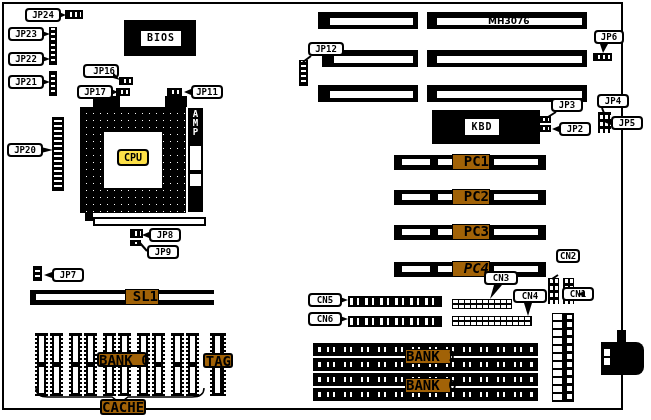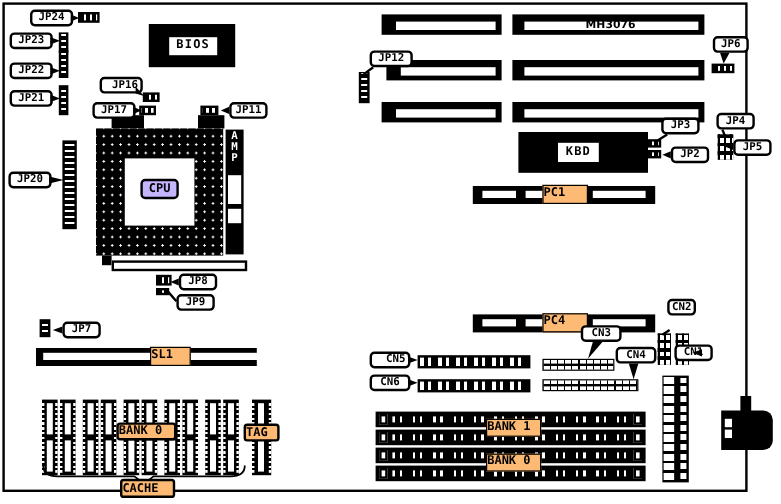--- a/index.html
+++ b/index.html
@@ -28,33 +28,33 @@
     background-size:calc(100% - 4px) calc(100% - 2px); background-position:2px 1px; background-repeat:no-repeat; }
   
   .pblock { position:absolute; background-color:#000;
     background-image:repeating-linear-gradient(0deg,transparent 0 4px,#000 4px 7px),
       repeating-linear-gradient(90deg,#000 0 2px,#fff 2px 5px);
   }
 
   
   .slot { position:absolute; background:#000; }
   .stripe { position:absolute; background:#fff; }
-  .slotlabel { position:absolute; background:#fdba74; border:1px solid #000;
-    font-size:10px; font-weight:bold; line-height:12px; text-align:left; z-index:4; white-space:nowrap; }
+  .slotlabel { position:absolute; background:#a16207; border:1px solid #000;
+    font-size:14px; font-weight:bold; line-height:12px; text-align:right; z-index:4; white-space:nowrap; }
 
   
   .chip { position:absolute; background:#000; }
   .chipwin { position:absolute; background:#fff; font-size:10px; font-weight:bold;
     line-height:14px; text-align:center; letter-spacing:1px; }
 
   
   .socket { position:absolute; background-color:#000;
     background-image:radial-gradient(#fff 0.8px, transparent 1px); background-size:7px 7px; background-position:3px 3px; }
   .cpuinner { position:absolute; background:#fff; }
-  .cpulabel { position:absolute; background:#c4b5fd; border:2px solid #000; border-radius:4px;
+  .cpulabel { position:absolute; background:#fde047; border:2px solid #000; border-radius:4px;
     font-size:10px; font-weight:bold; line-height:13px; text-align:center; }
   .amp { position:absolute; background:#000; }
   .amptext { position:absolute; left:0; top:2px; width:100%; text-align:center; color:#fff;
     font-size:9px; font-weight:bold; line-height:9px; white-space:pre-line; }
 
   
   .simm { position:absolute; background:#000; }
   .simm .ticks { position:absolute; left:14px; right:14px; top:4px; height:5px;
     background:repeating-linear-gradient(90deg,#fff 0 2px,transparent 2px 6px,#fff 6px 8px,transparent 8px 17px); }
   .simm .capL, .simm .capR { position:absolute; top:2px; width:7px; height:9px; background:#fff; border:2px solid #000; }
@@ -175,40 +175,52 @@
   <div class="jl" style="left:597px;top:94px;width:32px;">JP4</div>
   <div class="pblock" style="left:598px;top:112px;width:13px;height:21px;"></div>
   <div class="jl" style="left:611px;top:116px;width:32px;">JP5</div>
 
   <div class="slot" style="left:394px;top:155px;width:152px;height:15px;">
     <div class="stripe" style="left:8px;top:4px;width:28px;height:6px;"></div>
     <div class="stripe" style="left:44px;top:4px;width:20px;height:6px;"></div>
     <div class="stripe" style="left:100px;top:4px;width:44px;height:6px;"></div>
     <div class="slotlabel" style="left:58px;top:-1px;width:38px;height:16px;">PC1</div>
   </div>
-  <div class="slot" style="left:394px;top:262px;width:152px;height:15px;">
+  <div class="slot" style="left:394px;top:190px;width:152px;height:15px;">
+    <div class="stripe" style="left:8px;top:4px;width:28px;height:6px;"></div>
+    <div class="stripe" style="left:44px;top:4px;width:20px;height:6px;"></div>
+    <div class="stripe" style="left:100px;top:4px;width:44px;height:6px;"></div>
+    <div class="slotlabel" style="left:58px;top:-1px;width:38px;height:16px;">PC2</div>
+  </div>
+  <div class="slot" style="left:394px;top:225px;width:152px;height:15px;">
+    <div class="stripe" style="left:8px;top:4px;width:28px;height:6px;"></div>
+    <div class="stripe" style="left:44px;top:4px;width:20px;height:6px;"></div>
+    <div class="stripe" style="left:100px;top:4px;width:44px;height:6px;"></div>
+    <div class="slotlabel" style="left:58px;top:-1px;width:38px;height:16px;">PC3</div>
+  </div>
+  <div class="slot" style="left:394px;top:262px;width:152px;height:15px;font-style:italic;">
     <div class="stripe" style="left:8px;top:4px;width:28px;height:6px;"></div>
     <div class="stripe" style="left:44px;top:4px;width:20px;height:6px;"></div>
     <div class="stripe" style="left:100px;top:4px;width:44px;height:6px;"></div>
     <div class="slotlabel" style="left:58px;top:-1px;width:38px;height:16px;">PC4</div>
   </div>
 
   <div class="jl" style="left:149px;top:228px;width:32px;">JP8</div>
   <div class="hconn" style="left:130px;top:229px;width:13px;height:9px;"></div>
   <div class="jl" style="left:147px;top:245px;width:32px;">JP9</div>
   <div class="hconn" style="left:130px;top:240px;width:11px;height:6px;"></div>
   <div class="jl" style="left:52px;top:268px;width:32px;">JP7</div>
   <div class="vconn" style="left:33px;top:266px;width:9px;height:15px;"></div>
 
   <div class="slot" style="left:30px;top:290px;width:184px;height:15px;">
     <div class="stripe" style="left:6px;top:4px;width:208px;height:6px;"></div>
     <div class="slotlabel" style="left:95px;top:-1px;width:34px;height:16px;">SL1</div>
   </div>
 
-  <div class="jl" style="left:308px;top:293px;width:34px;text-align:right;">CN5</div>
+  <div class="jl" style="left:308px;top:293px;width:34px;">CN5</div>
   <div class="cnstripe" style="left:348px;top:296px;width:94px;height:11px;"></div>
   <div class="jl" style="left:308px;top:312px;width:34px;">CN6</div>
   <div class="cnstripe" style="left:348px;top:316px;width:94px;height:11px;"></div>
 
   <div class="jl" style="left:484px;top:271px;width:34px;">CN3</div>
   <div class="cnplus" style="left:452px;top:299px;width:60px;height:10px;"></div>
   <div class="jl" style="left:513px;top:289px;width:34px;">CN4</div>
   <div class="cnplus" style="left:452px;top:316px;width:80px;height:10px;"></div>
 
   <div class="jl" style="left:556px;top:249px;width:24px;">CN2</div>

